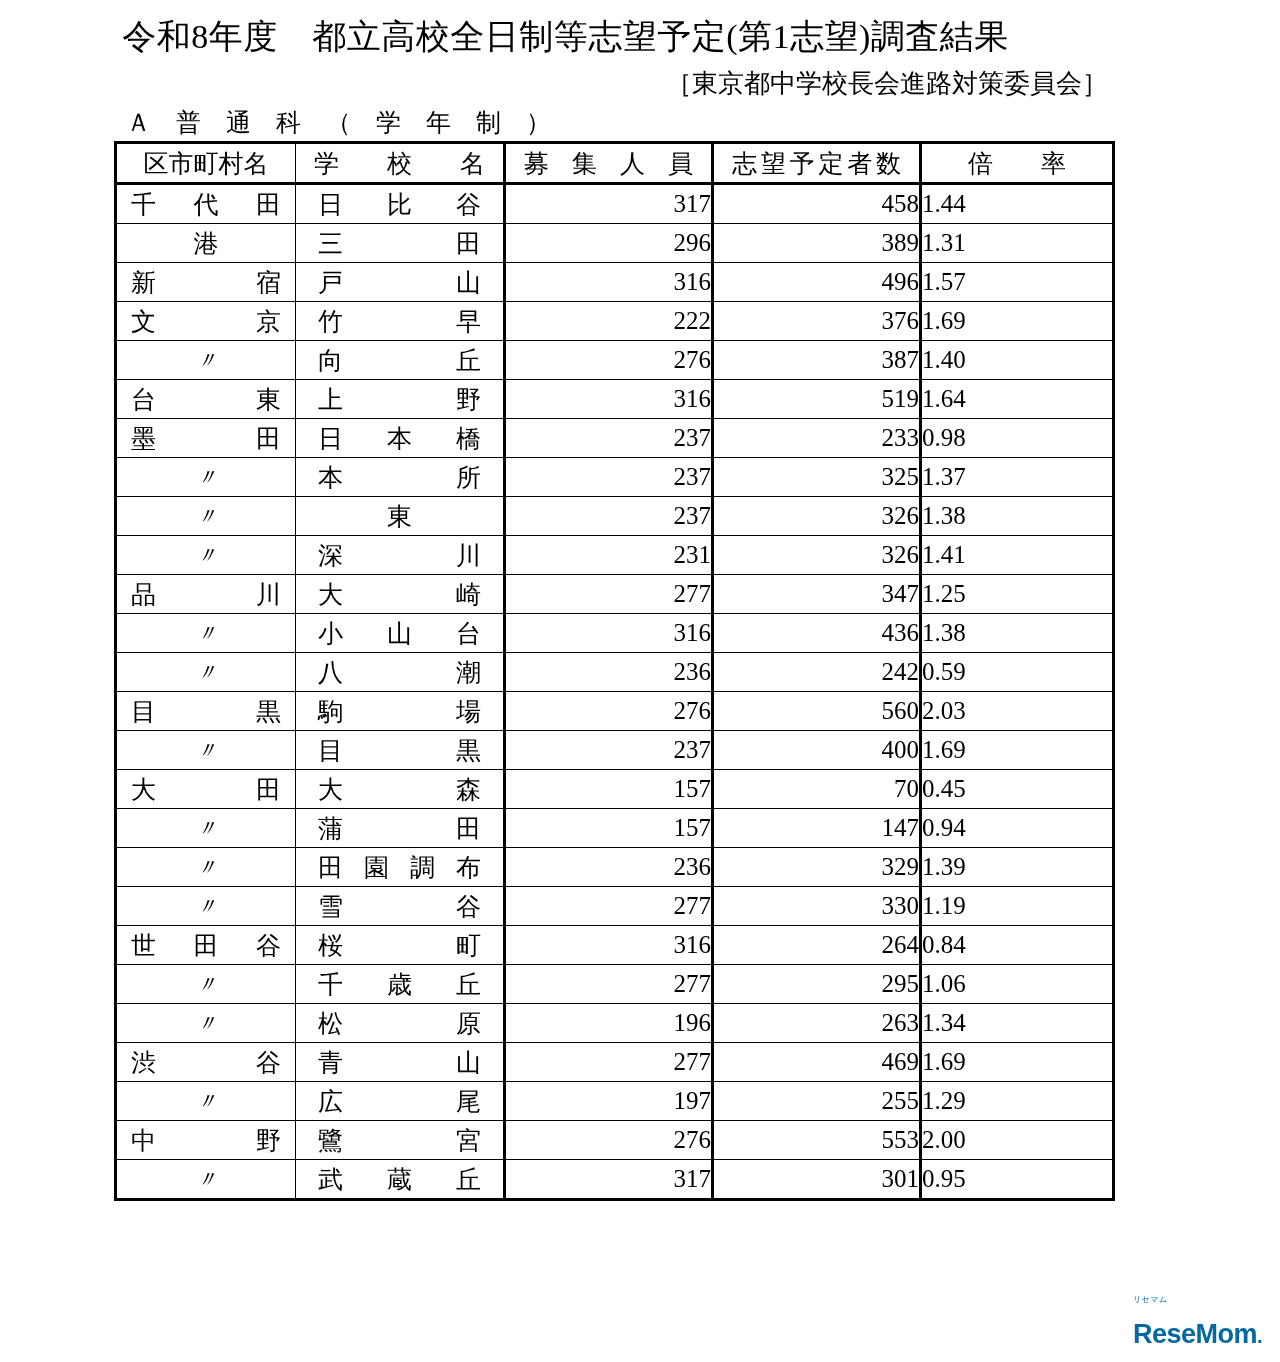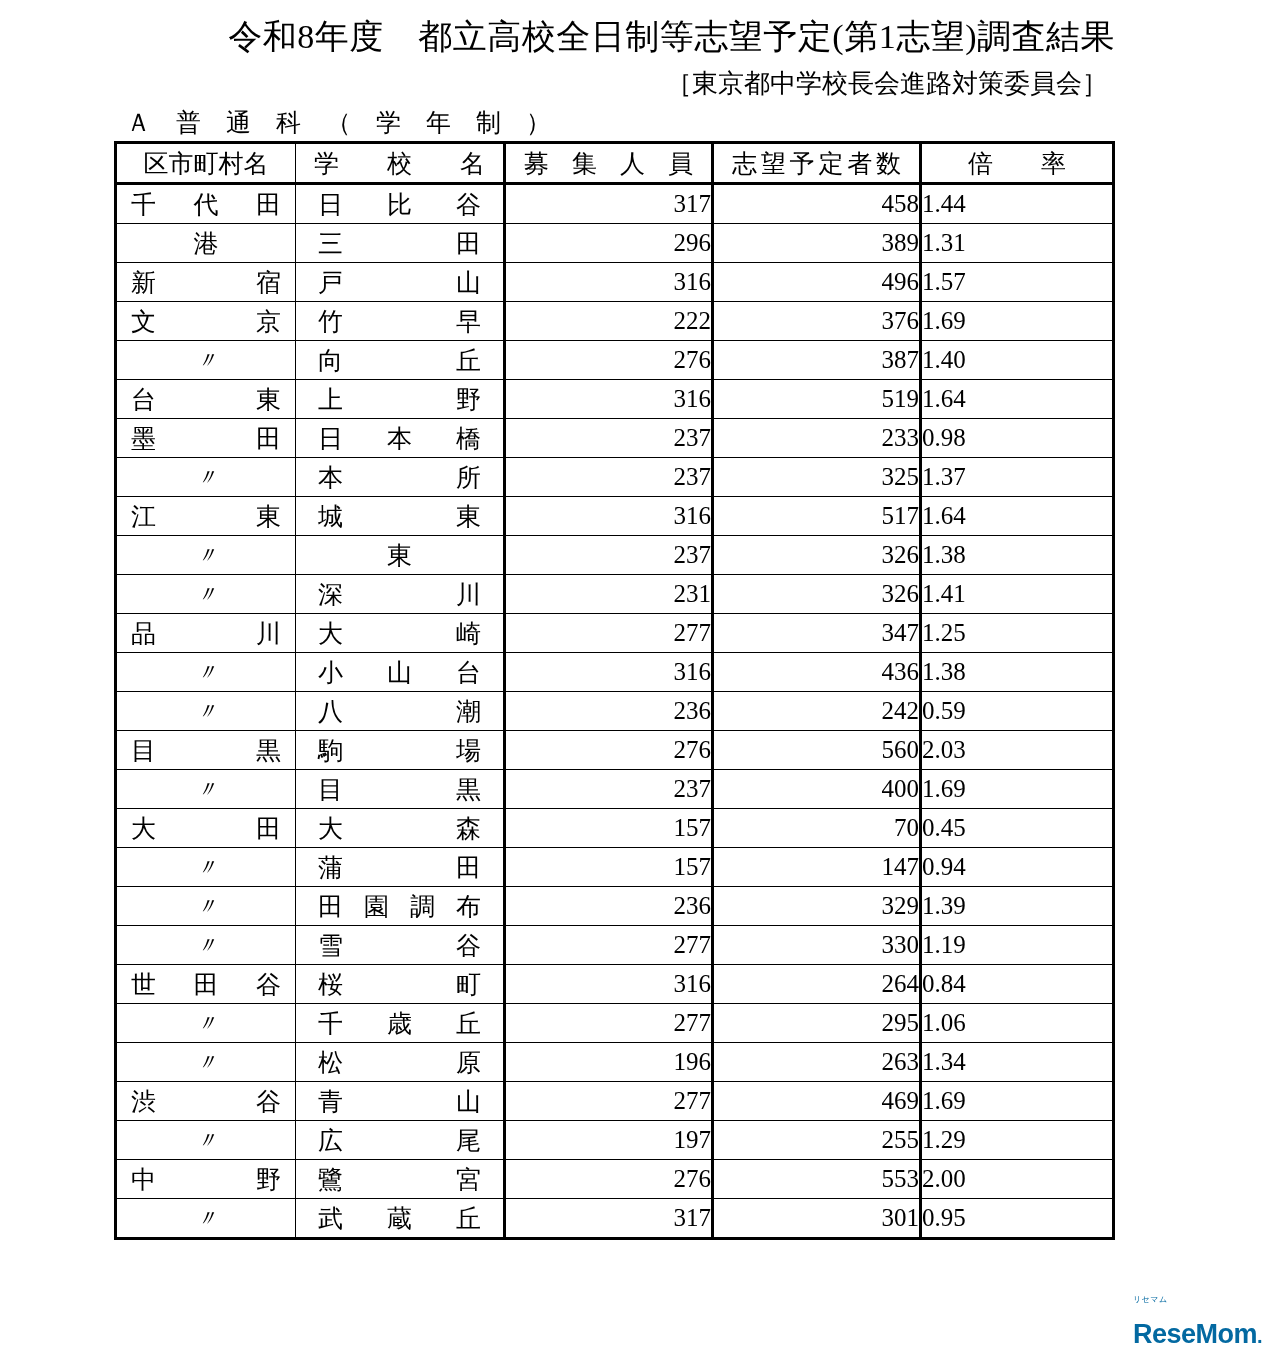--- a/index.html
+++ b/index.html
@@ -12,24 +12,24 @@
     height: 1362px;
     position: relative;
     font-family: "Liberation Serif", "DejaVu Serif", serif;
     color: #000000;
     overflow: hidden;
   }
 
   
   .title-wrap {
     position: absolute;
-    left: 0;
+    left: 8px;
     top: 18px;
     width: 1115px;
-    text-align: right;
+    text-align: center;
   }
   .doc-title {
     font-size: 34px;
     letter-spacing: 0.5px;
     white-space: pre;
     line-height: 1.1;
   }
   .committee-wrap {
     position: absolute;
     left: 0;
@@ -299,31 +299,20 @@
           </td>
           <td class="school">
             <span class="jp">本所</span>
           </td>
           <td class="num sep-l">237</td>
           <td class="num sep-l">325</td>
           <td class="ratio sep-l">1.37</td>
         </tr>
         <tr>
           <td class="muni">
-            <span class="jp">江東</span>
-          </td>
-          <td class="school">
-            <span class="jp">城東</span>
-          </td>
-          <td class="num sep-l">316</td>
-          <td class="num sep-l">517</td>
-          <td class="ratio sep-l">1.64</td>
-        </tr>
-        <tr>
-          <td class="muni">
             <span class="ditto">〃</span>
           </td>
           <td class="school">
             <span class="jp one">東</span>
           </td>
           <td class="num sep-l">237</td>
           <td class="num sep-l">326</td>
           <td class="ratio sep-l">1.38</td>
         </tr>
         <tr>

